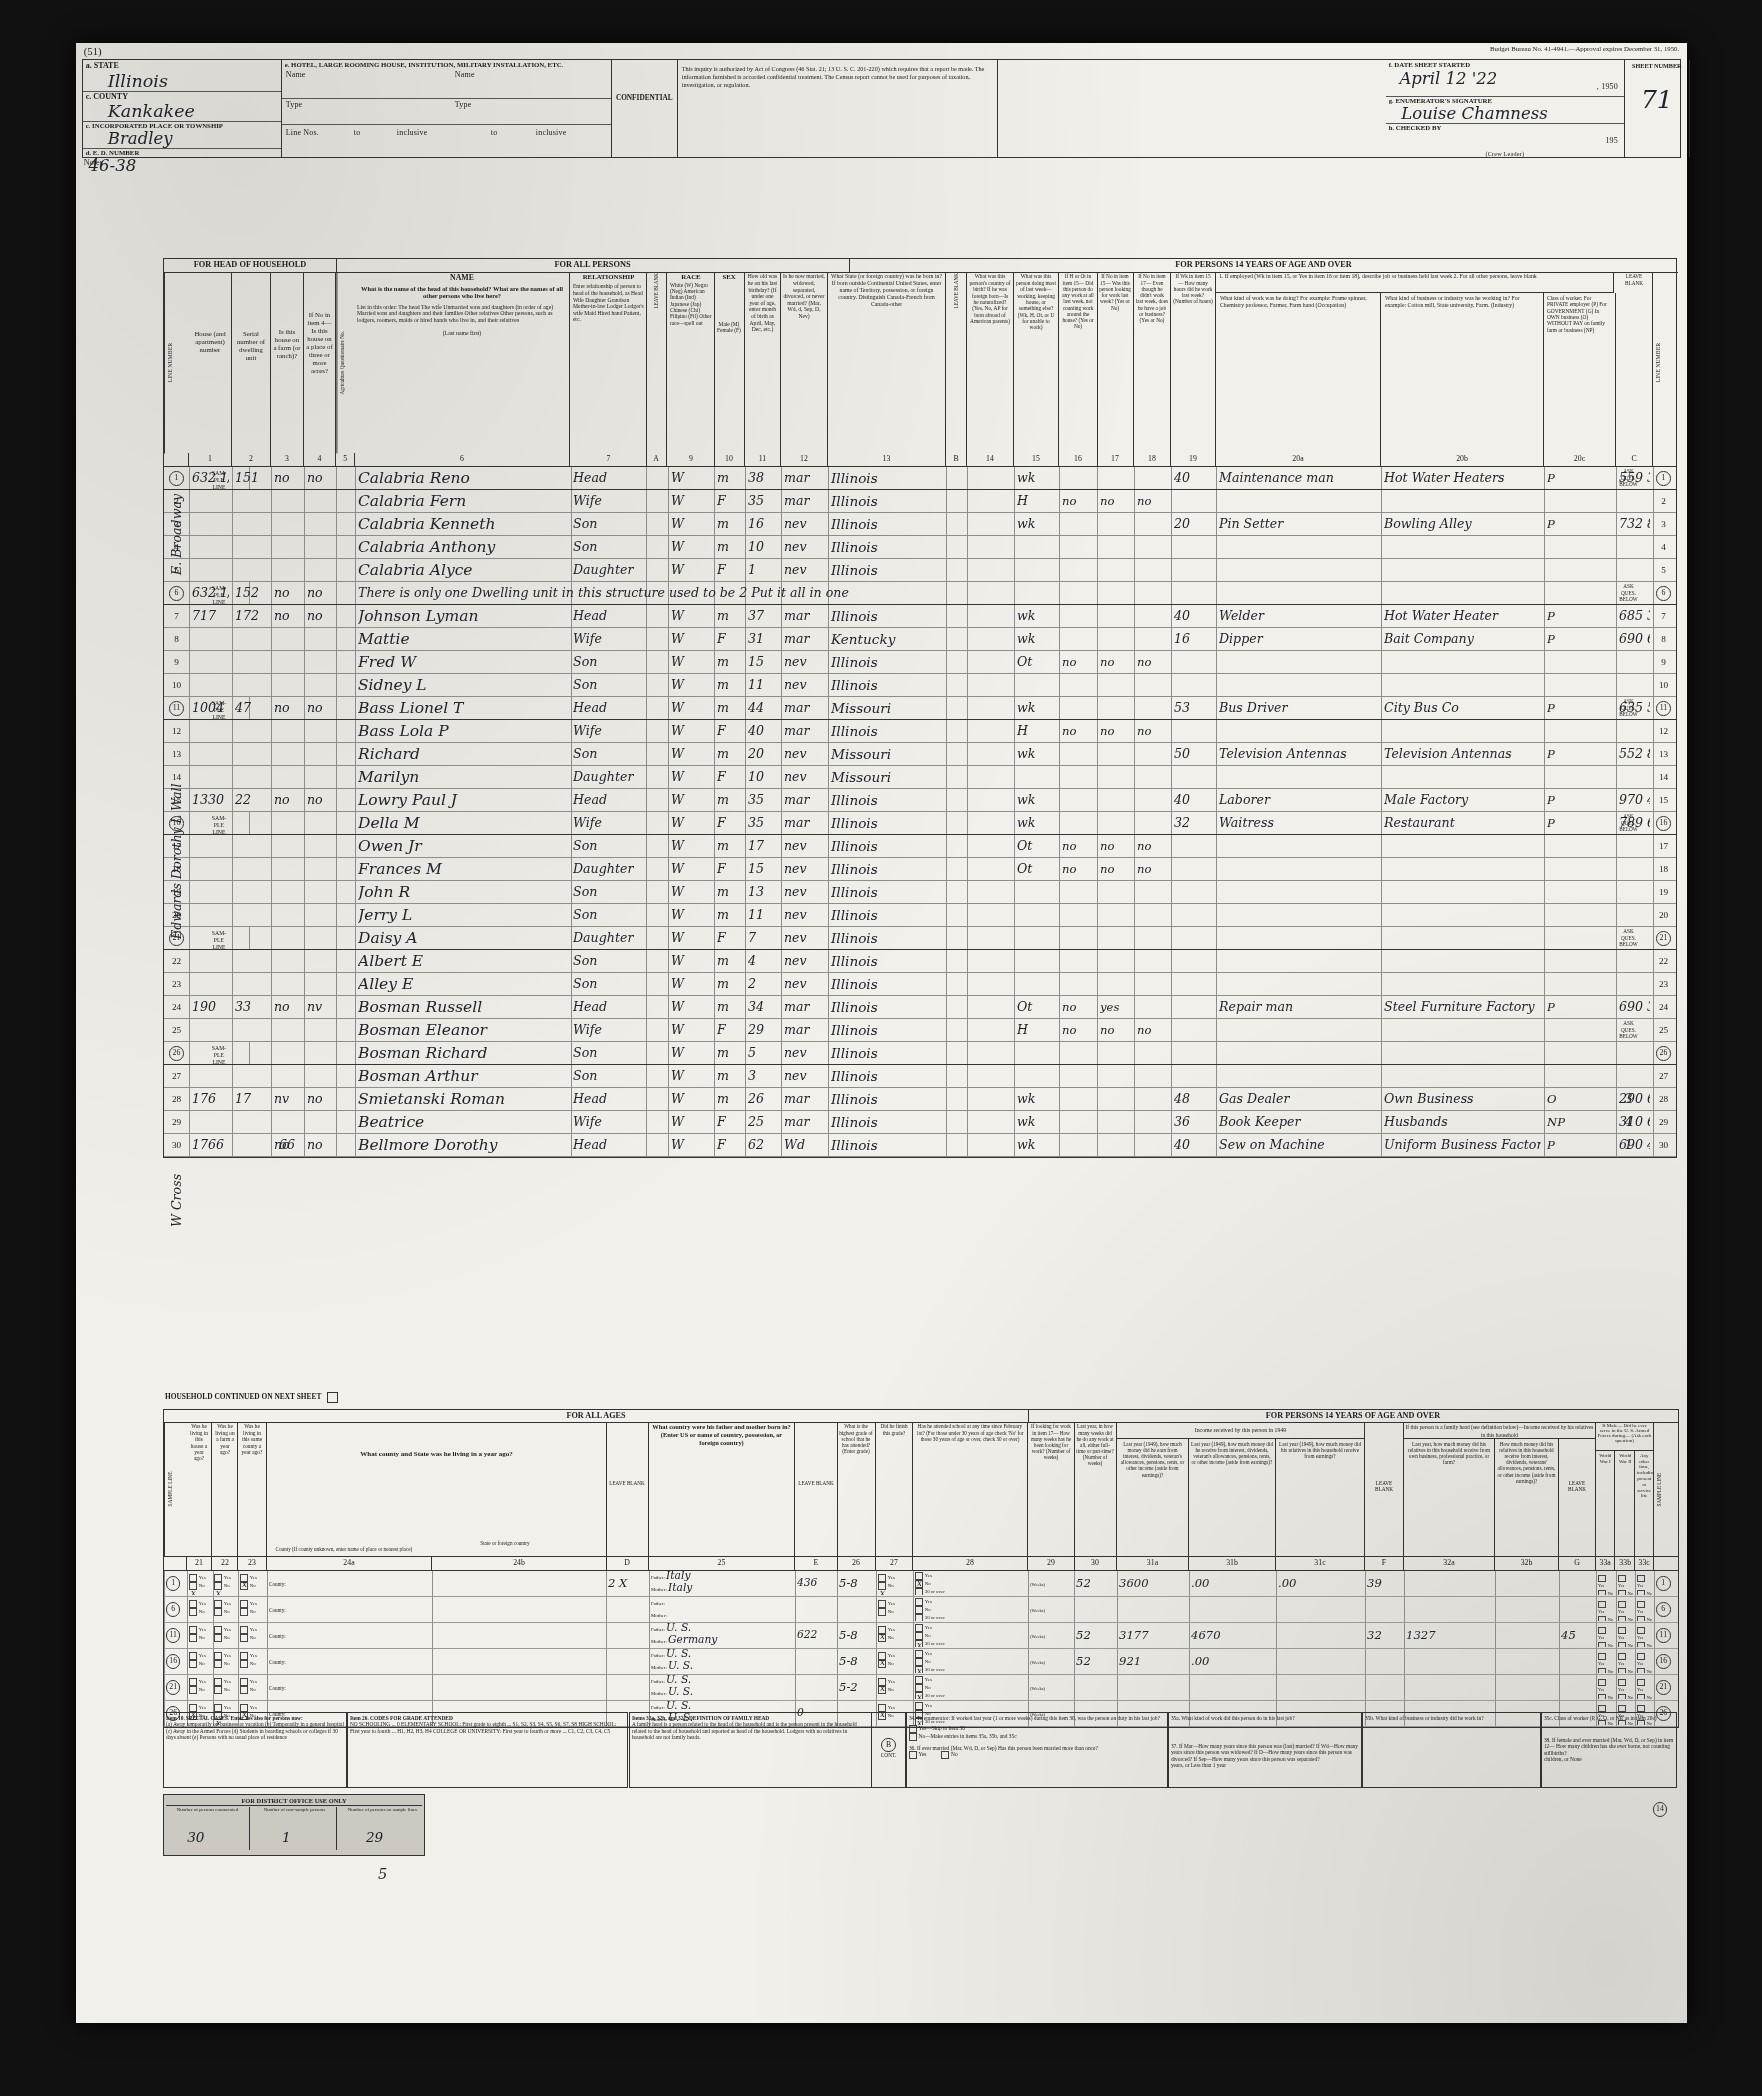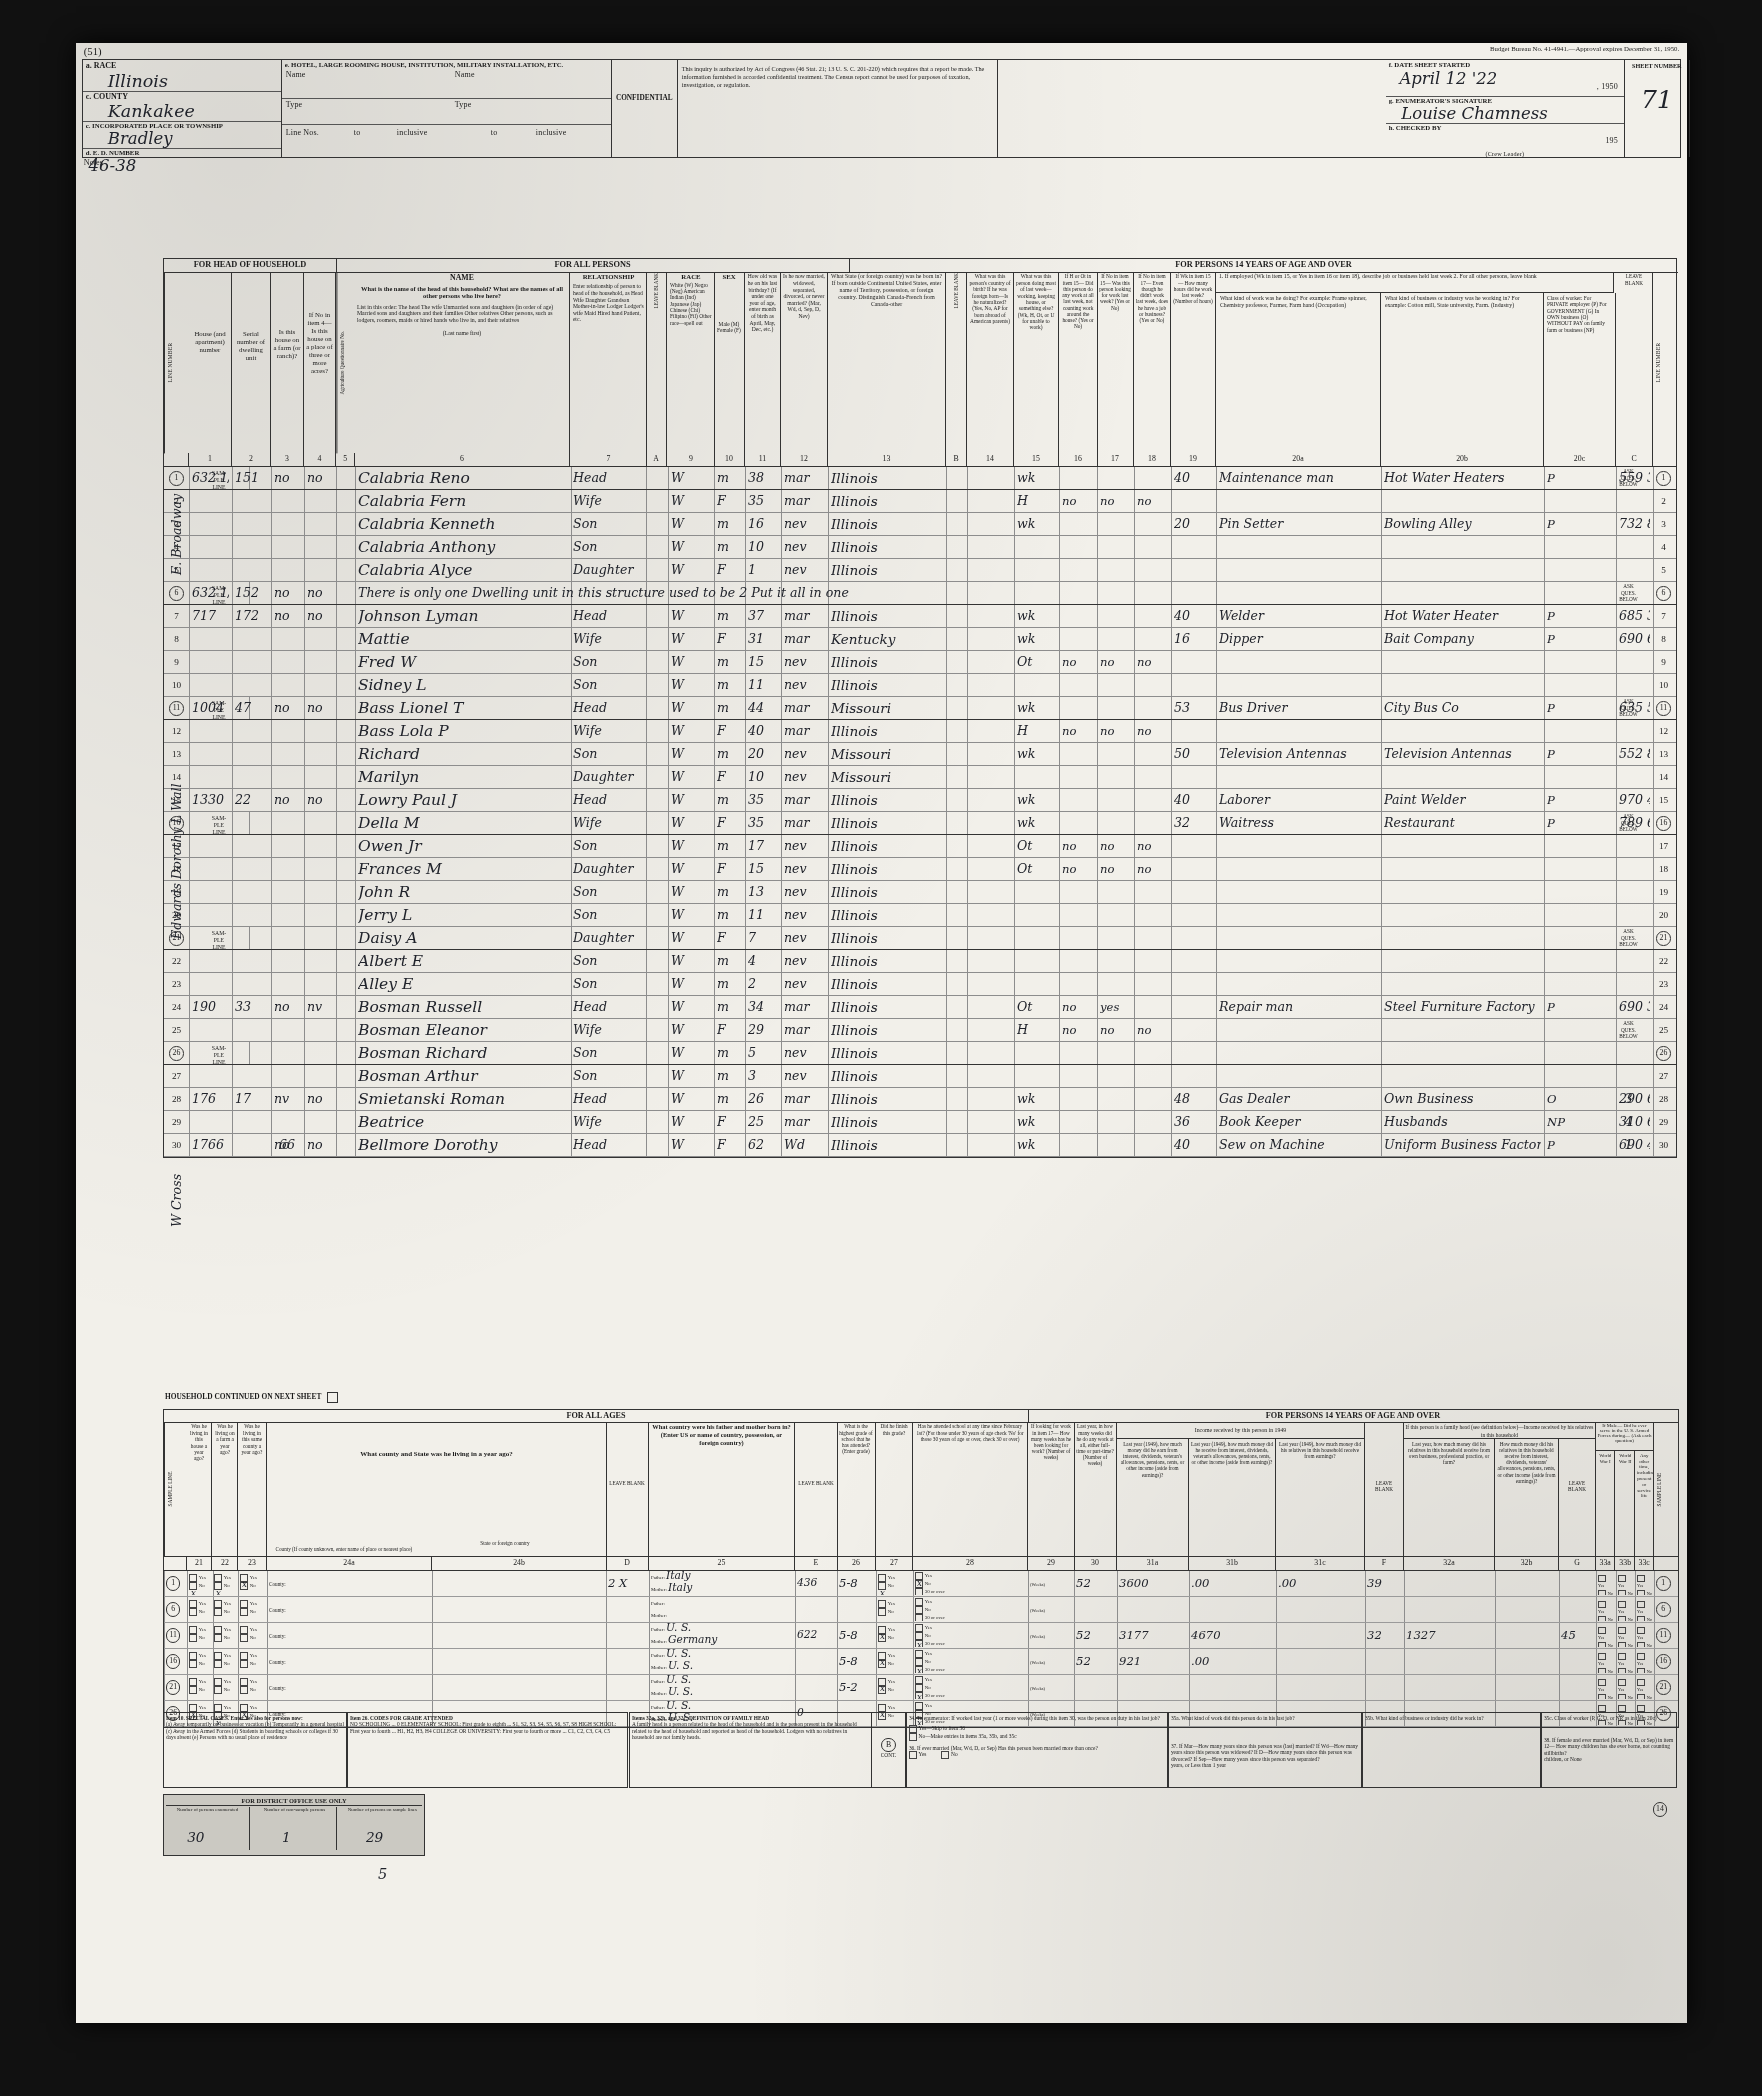--- a/index.html
+++ b/index.html
@@ -73,21 +73,21 @@
 
 <div class="page">
   <div class="sheet ink">
 
     <div class="topnum">(51)</div>
     <div style="position:absolute;right:7.8px;top:1.9px;font-size:6.8px;">Budget Bureau No. 41-4941.—Approval expires December 31, 1950.</div>
 
     <div class="hdr">
 
       <div class="cell col-state">
-        <div class="lblb" style="padding:1px 2.9px;">a. RACE</div>
+        <div class="lblb" style="padding:1px 2.9px;">a. STATE</div>
         <div class="hw" style="font-size:17.5px;padding-left:25px;">Illinois</div>
         <div class="lblb" style="padding:0 2.9px;border-top:1px solid #555;">c. COUNTY</div>
         <div class="hw" style="font-size:17.5px;padding-left:25px;">Kankakee</div>
         <div class="lblb" style="padding:0 2.9px;border-top:1px solid #555;font-size:6.8px;">c. INCORPORATED PLACE OR TOWNSHIP</div>
         <div class="hw" style="font-size:16.5px;padding-left:25px;">Bradley</div>
         <div class="lblb" style="padding:0 2.9px;border-top:1px solid #555;font-size:6.8px;">d. E. D. NUMBER</div>
         <div class="hw" style="font-size:16.5px;padding-left:5.8px;">46-38</div>
       </div>
 
       <div class="cell col-hotel">
@@ -846,21 +846,21 @@
             <div class="cellv hw" style="left: 194px; width: 210px; font-size: 15.5px;">Lowry Paul J</div>
             <div class="cellv hw" style="left: 409px; width: 70px; font-size: 12.6px;">Head</div>
             <div class="cellv hw" style="left: 507px; width: 41px; font-size: 12.6px;">W</div>
             <div class="cellv hw" style="left: 553px; width: 25px; font-size: 12.6px;">m</div>
             <div class="cellv hw" style="left: 584px; width: 30px; font-size: 12.6px;">35</div>
             <div class="cellv hw" style="left: 620px; width: 41px; font-size: 12.6px;">mar</div>
             <div class="cellv hw" style="left: 667px; width: 113px; font-size: 13.6px;">Illinois</div>
             <div class="cellv hw" style="left: 853px; width: 39px; font-size: 12.6px;">wk</div>
             <div class="cellv hw" style="left: 1010px; width: 39px; font-size: 12.6px;">40</div>
             <div class="cellv hw" style="left: 1055px; width: 159px; font-size: 12.6px;">Laborer</div>
-            <div class="cellv hw" style="left: 1220px; width: 157px; font-size: 12.6px;">Paint Welder</div>
+            <div class="cellv hw" style="left: 1220px; width: 157px; font-size: 12.6px;">Male Factory</div>
             <div class="cellv hw" style="left: 1383px; width: 66px; font-size: 11.6px;">P</div>
             <div class="cellv hw" style="left: 1455px; width: 31px; font-size: 12.6px;">970 468</div>
             <div class="rnR">15</div>
           </div>
           <div class="row heavy">
             <div class="vline" style="left: 25px;"></div>
             <div class="vline" style="left: 68px;"></div>
             <div class="vline" style="left: 107px;"></div>
             <div class="vline" style="left: 140px;"></div>
             <div class="vline" style="left: 172px;"></div>

